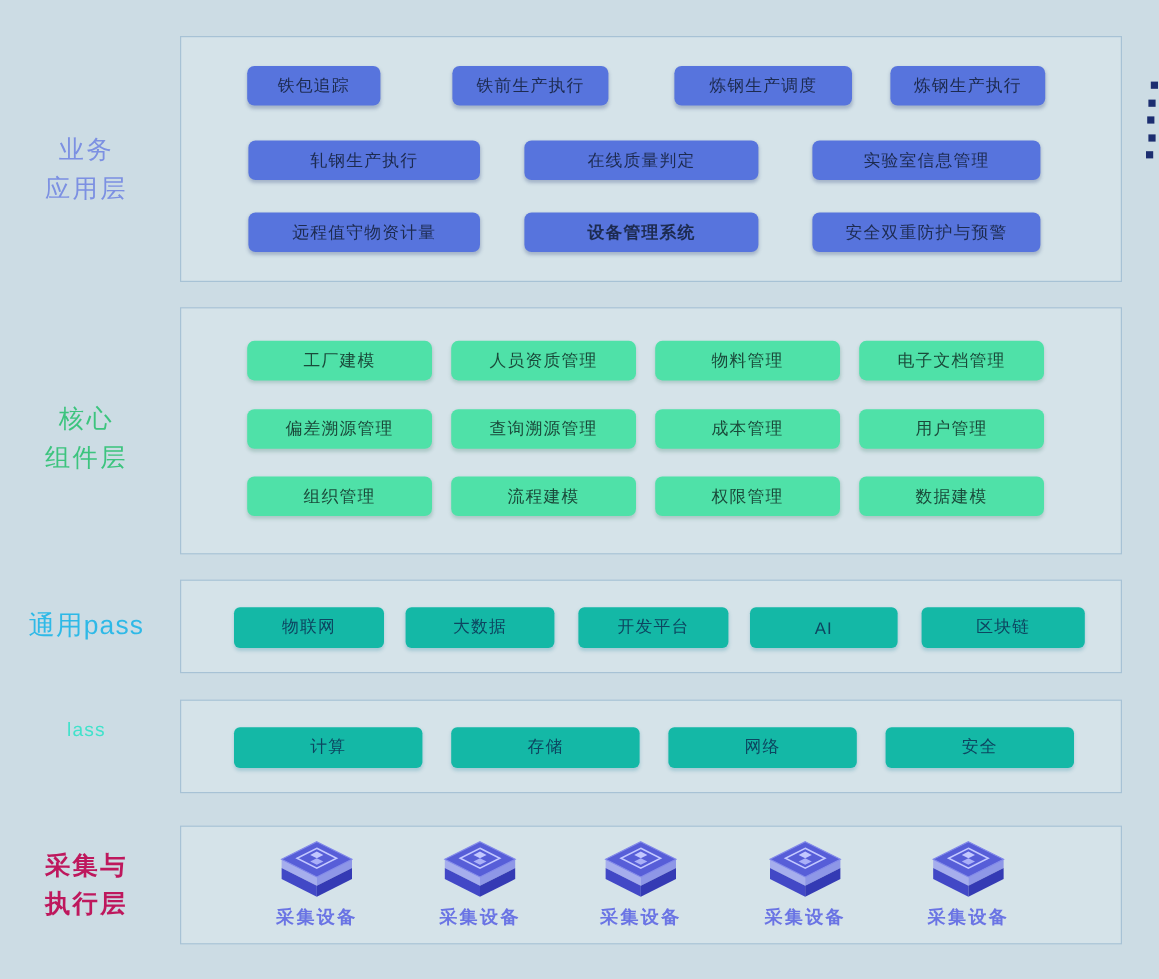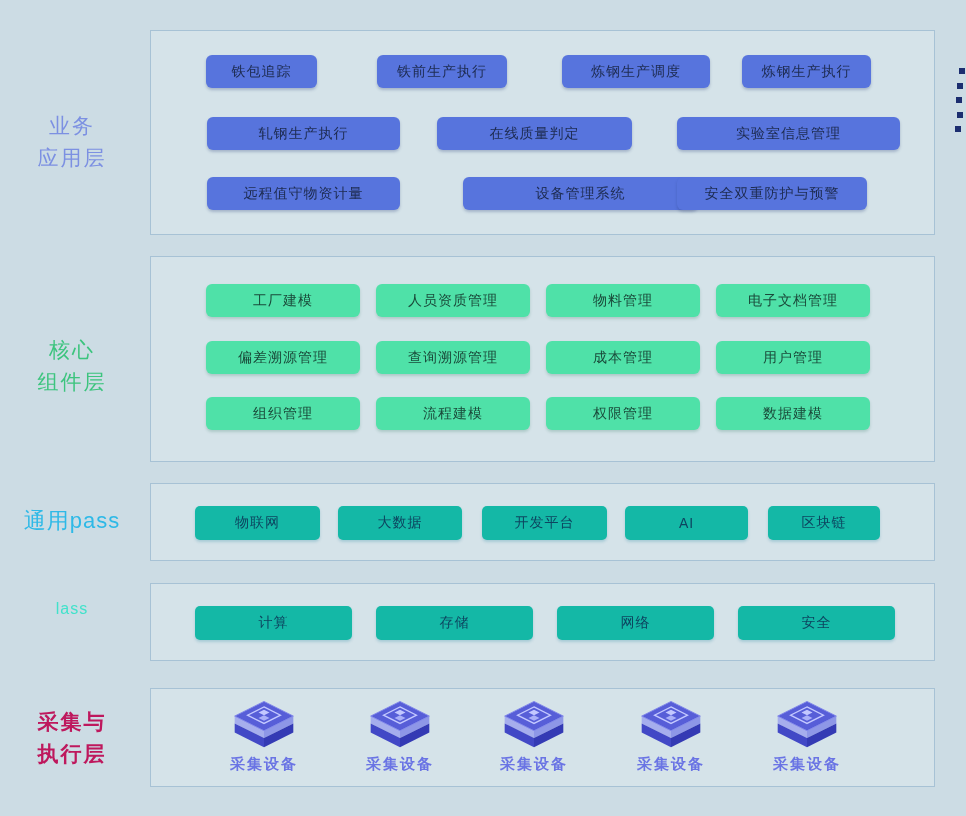--- a/index.html
+++ b/index.html
@@ -80,24 +80,24 @@
     <span>执行层</span>
   </div>
 
   <div class="chip chip-blue" style="top:55px;left:206px;width:111px;">铁包追踪</div>
   <div class="chip chip-blue" style="top:55px;left:377px;width:130px;">铁前生产执行</div>
   <div class="chip chip-blue" style="top:55px;left:562px;width:148px;">炼钢生产调度</div>
   <div class="chip chip-blue" style="top:55px;left:742px;width:129px;">炼钢生产执行</div>
 
   <div class="chip chip-blue" style="top:117px;left:207px;width:193px;">轧钢生产执行</div>
   <div class="chip chip-blue" style="top:117px;left:437px;width:195px;">在线质量判定</div>
-  <div class="chip chip-blue" style="top:117px;left:677px;width:223px;">实验室信息管理</div>
+  <div class="chip chip-blue" style="top:117px;left:677px;width:190px;">实验室信息管理</div>
 
   <div class="chip chip-blue" style="top:177px;left:207px;width:193px;">远程值守物资计量</div>
-  <div class="chip chip-blue" style="top:177px;left:463px;width:235px;">设备管理系统</div>
+  <div class="chip chip-blue" style="top:177px;left:437px;width:195px;font-weight:bold;">设备管理系统</div>
   <div class="chip chip-blue" style="top:177px;left:677px;width:190px;">安全双重防护与预警</div>
 
   <div class="chip chip-green" style="top:284px;left:206px;width:154px;">工厂建模</div>
   <div class="chip chip-green" style="top:284px;left:376px;width:154px;">人员资质管理</div>
   <div class="chip chip-green" style="top:284px;left:546px;width:154px;">物料管理</div>
   <div class="chip chip-green" style="top:284px;left:716px;width:154px;">电子文档管理</div>
 
   <div class="chip chip-green" style="top:341px;left:206px;width:154px;">偏差溯源管理</div>
   <div class="chip chip-green" style="top:341px;left:376px;width:154px;">查询溯源管理</div>
   <div class="chip chip-green" style="top:341px;left:546px;width:154px;">成本管理</div>
@@ -105,21 +105,21 @@
 
   <div class="chip chip-green" style="top:397px;left:206px;width:154px;">组织管理</div>
   <div class="chip chip-green" style="top:397px;left:376px;width:154px;">流程建模</div>
   <div class="chip chip-green" style="top:397px;left:546px;width:154px;">权限管理</div>
   <div class="chip chip-green" style="top:397px;left:716px;width:154px;">数据建模</div>
 
   <div class="chip chip-cyan" style="top:506px;left:195px;width:125px;">物联网</div>
   <div class="chip chip-cyan" style="top:506px;left:338px;width:124px;">大数据</div>
   <div class="chip chip-cyan" style="top:506px;left:482px;width:125px;">开发平台</div>
   <div class="chip chip-cyan" style="top:506px;left:625px;width:123px;">AI</div>
-  <div class="chip chip-cyan" style="top:506px;left:768px;width:112px;">区块链</div>
+  <div class="chip chip-cyan" style="top:506px;left:768px;width:136px;">区块链</div>
 
   <div class="chip chip-cyan" style="top:606px;left:195px;width:157px;">计算</div>
   <div class="chip chip-cyan" style="top:606px;left:376px;width:157px;">存储</div>
   <div class="chip chip-cyan" style="top:606px;left:557px;width:157px;">网络</div>
   <div class="chip chip-cyan" style="top:606px;left:738px;width:157px;">安全</div>
 
   <svg class="device-cube" style="top:699px;left:231px;" viewBox="0 0 72 62">
     <path d="M4 18 L4 26 L36 42 L36 34 Z" fill="#9aa0ee" opacity="0.8"></path>
     <path d="M68 18 L68 26 L36 42 L36 34 Z" fill="#7c83e6" opacity="0.8"></path>
     <path d="M4 26 L4 36 L36 52 L36 42 Z" fill="#4248c6"></path>

